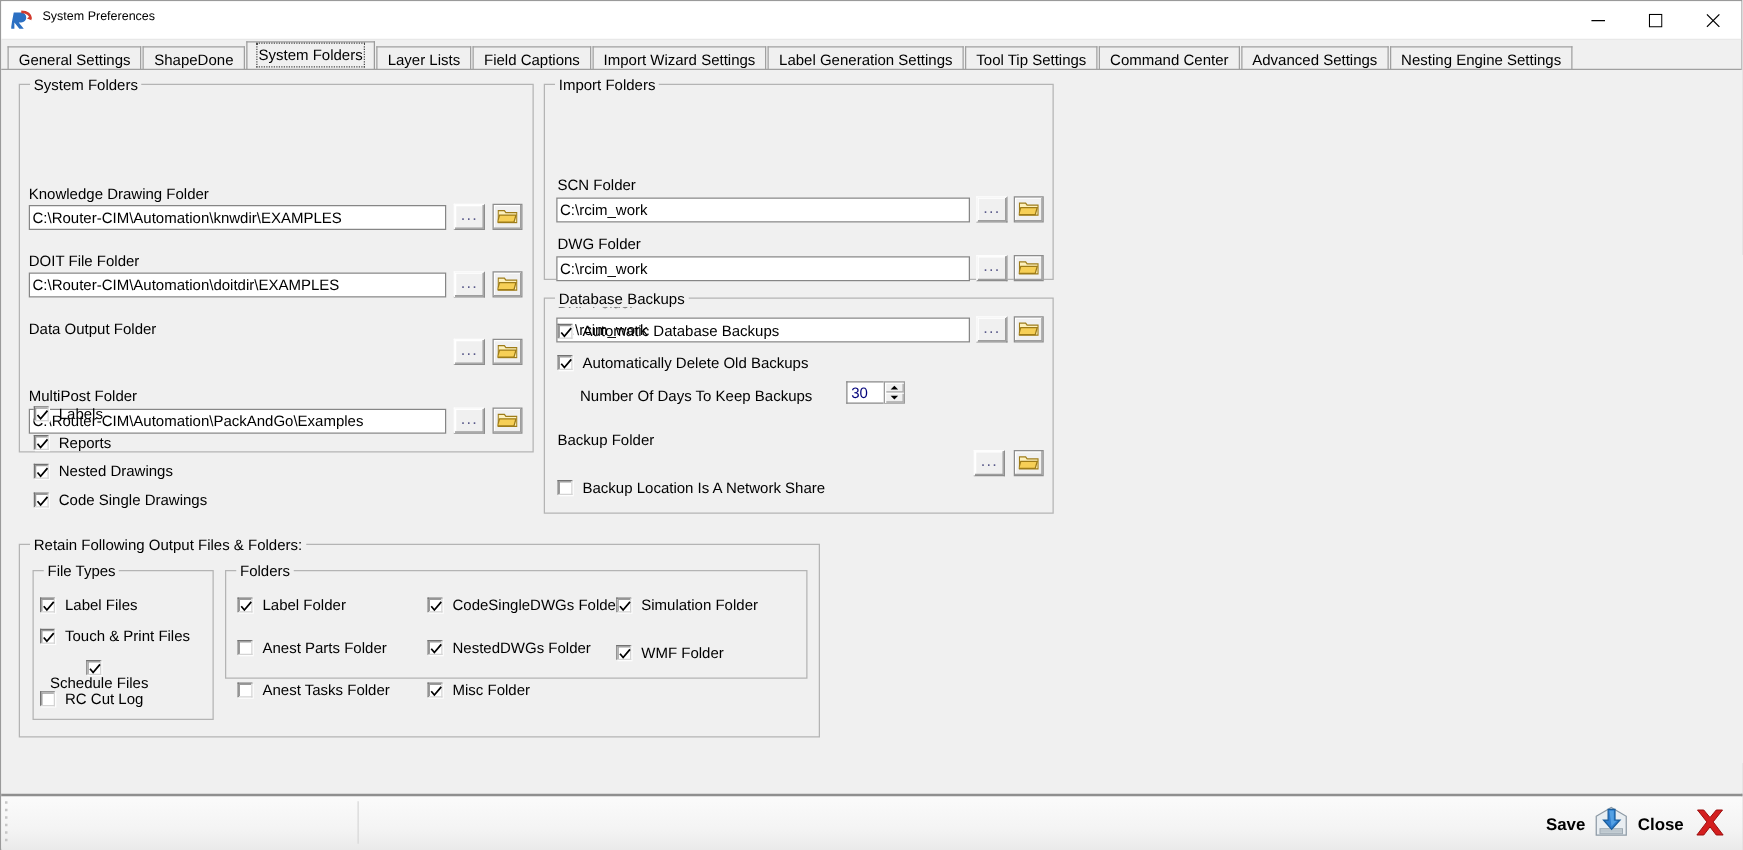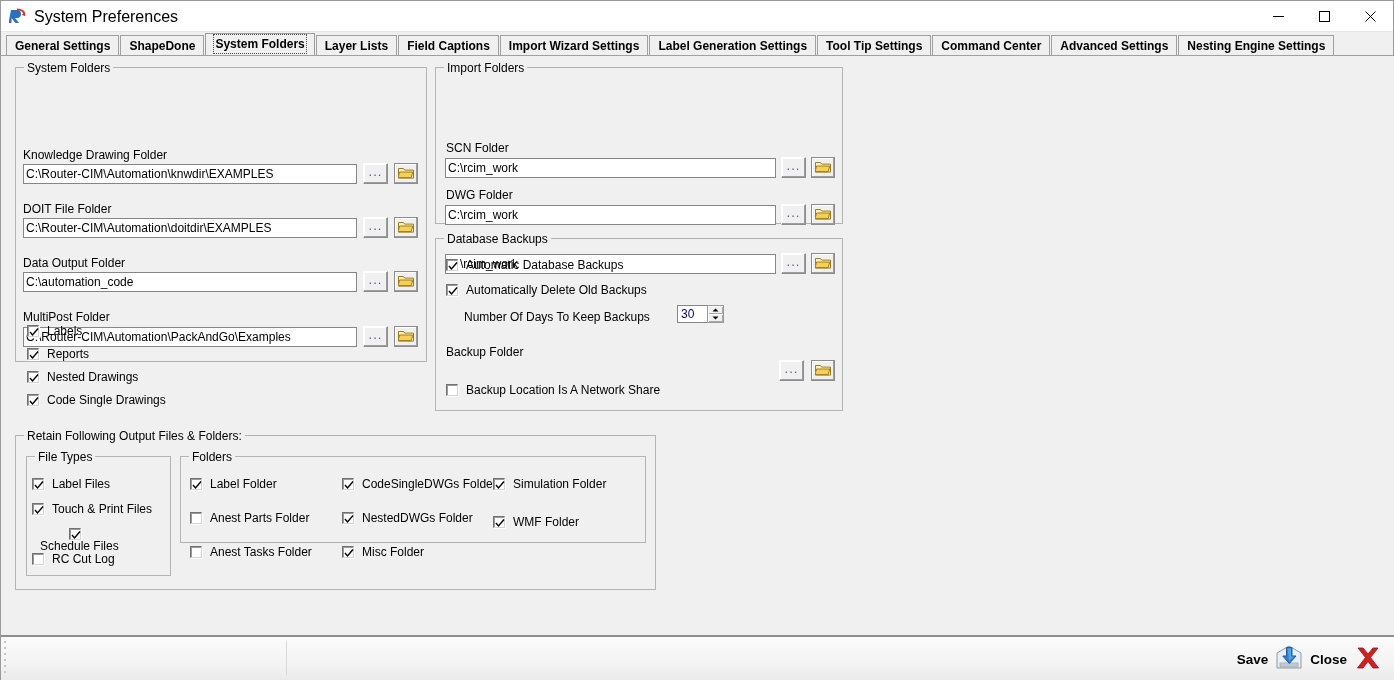--- a/index.html
+++ b/index.html
@@ -10,29 +10,29 @@
     font-size:12px;color:#000;background:#f0f0f0;
     -webkit-font-smoothing:antialiased;
   }
   .window{position:relative;width:1394px;height:680px;background:#f0f0f0;
     border:1px solid #9a9a9a;box-sizing:border-box;}
 
   
   .titlebar{position:absolute;left:0;top:0;width:100%;height:31px;background:#ffffff;
     border-bottom:1px solid #e8e8e8;box-sizing:border-box;}
   .app-icon{position:absolute;left:8px;top:7px;width:17px;height:17px;}
-  .title-text{position:absolute;left:33px;top:7px;font-size:16px;color:#000;}
+  .title-text{position:absolute;left:33px;top:7px;font-size:10px;color:#000;}
   .wbtns{position:absolute;right:0;top:0;height:31px;display:flex;}
   .wbtn{width:46px;height:31px;display:flex;align-items:center;justify-content:center;
     font-size:13px;color:#000;cursor:default;}
   .wbtn svg{display:block;}
 
   
   .tabstrip{position:absolute;left:0;top:31px;width:100%;height:24px;background:#f0f0f0;}
-  .tabs{position:absolute;left:5px;top:1px;height:23px;display:flex;align-items:flex-start;font-weight:bold;}
+  .tabs{position:absolute;left:5px;top:1px;height:23px;display:flex;align-items:center;}
   .tab{height:20px;line-height:20px;padding:0 8px;margin-right:1px;
     background:#f0f0f0;border:1px solid #a0a0a0;border-bottom:none;
     font-size:12px;color:#000;white-space:nowrap;box-sizing:border-box;cursor:default;
     position:relative;top:2px;}
   .tab.active{height:23px;line-height:21px;top:0;background:#f0f0f0;
     border:1px solid #9c9c9c;border-bottom:1px solid #f0f0f0;
     box-shadow:inset 0 0 0 1px #f0f0f0;padding:0 9px;}
   .tab.active .lbl{outline:1px dotted #4a4a4a;outline-offset:1px;display:inline-block;line-height:16px;}
   .tabline{position:absolute;left:0;top:54px;width:100%;height:1px;background:#a0a0a0;}
 
@@ -169,21 +169,20 @@
     <div class="folderbtn" style="left:393px;top:161px;">
       <span>
         <svg width="16" height="13" viewBox="0 0 16 13">
           <path d="M0.5 2.5 h5 l1.2 1.6 h8.8 v8 h-15 z" fill="#fdf0bc" stroke="#9e7c18" stroke-width="1"></path>
           <path d="M1.6 6 h13.2 l-1.6 5.6 h-13.2 z" fill="#f6cf56" stroke="#9e7c18" stroke-width="1"></path>
         </svg>
       </span>
     </div>
 
     <div class="lbl-static" style="left:22px;top:200px;">Data Output Folder</div>
-    <div class="tbox" style="left:22px;top:216px;width:334px;">C:\automation_code</div>
     <div class="btn3d dots" style="left:362px;top:215px;width:25px;height:21px;">...</div>
     <div class="folderbtn" style="left:393px;top:215px;">
       <span>
         <svg width="16" height="13" viewBox="0 0 16 13">
           <path d="M0.5 2.5 h5 l1.2 1.6 h8.8 v8 h-15 z" fill="#fdf0bc" stroke="#9e7c18" stroke-width="1"></path>
           <path d="M1.6 6 h13.2 l-1.6 5.6 h-13.2 z" fill="#f6cf56" stroke="#9e7c18" stroke-width="1"></path>
         </svg>
       </span>
     </div>
 

